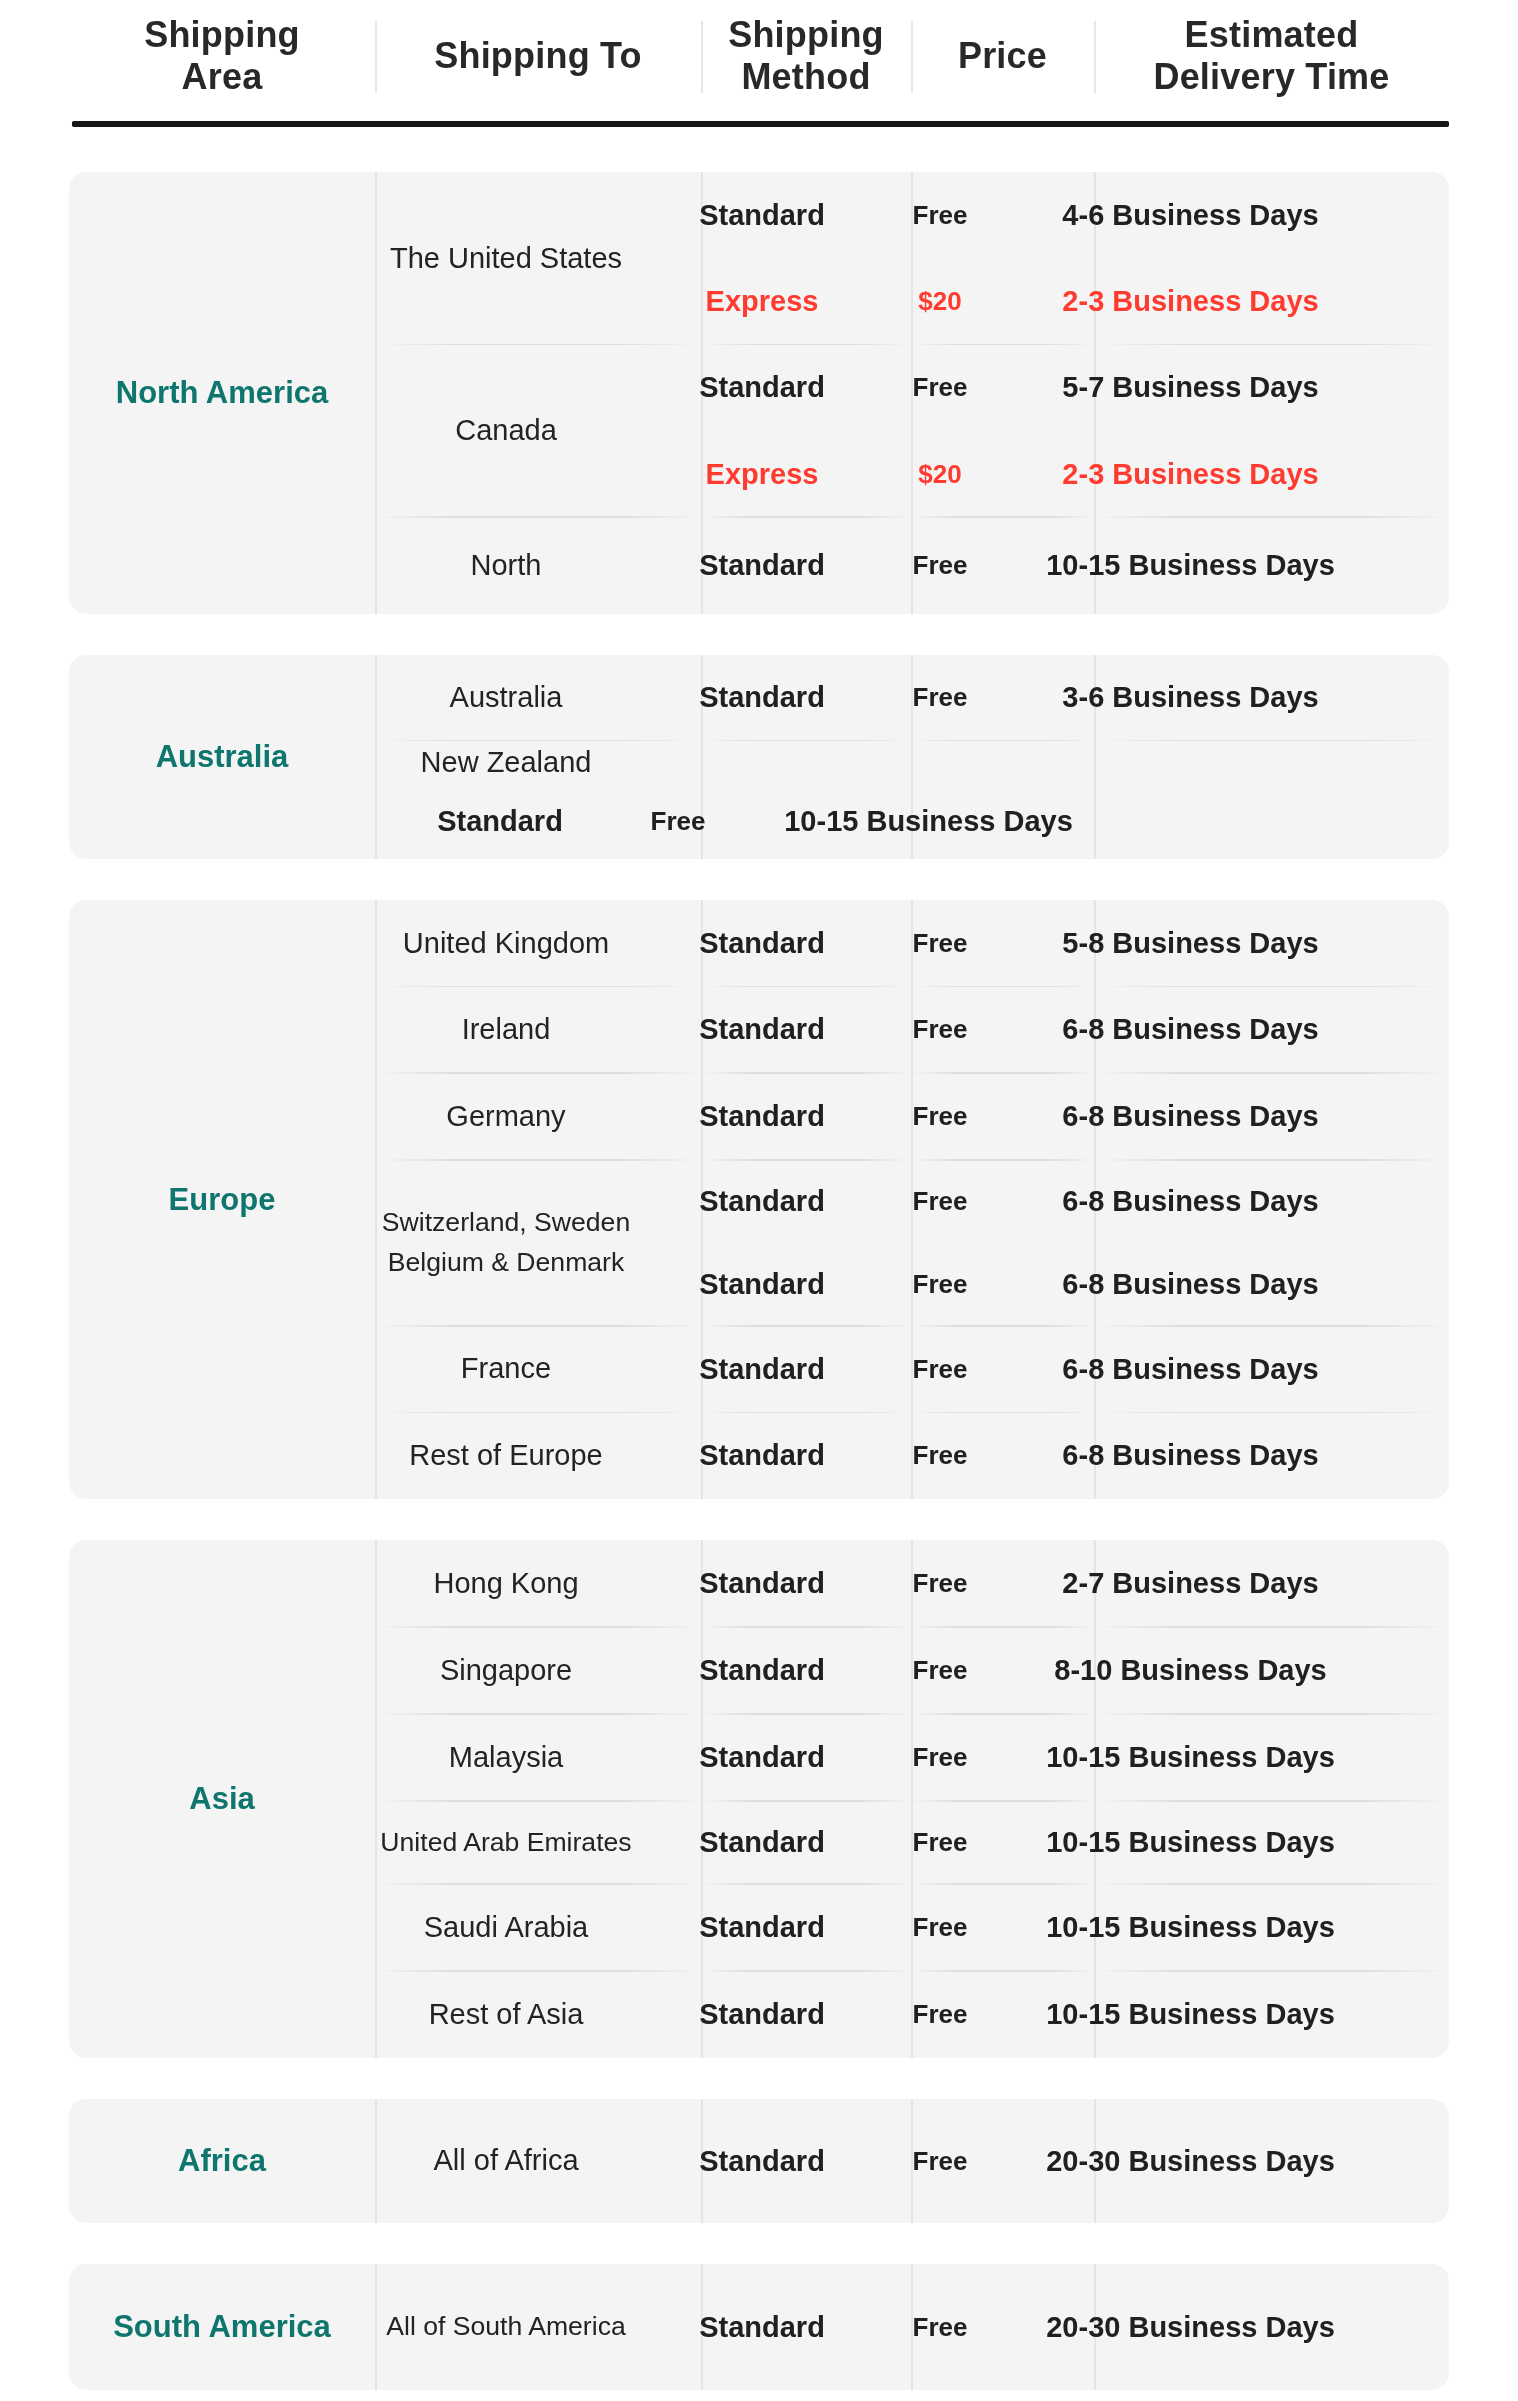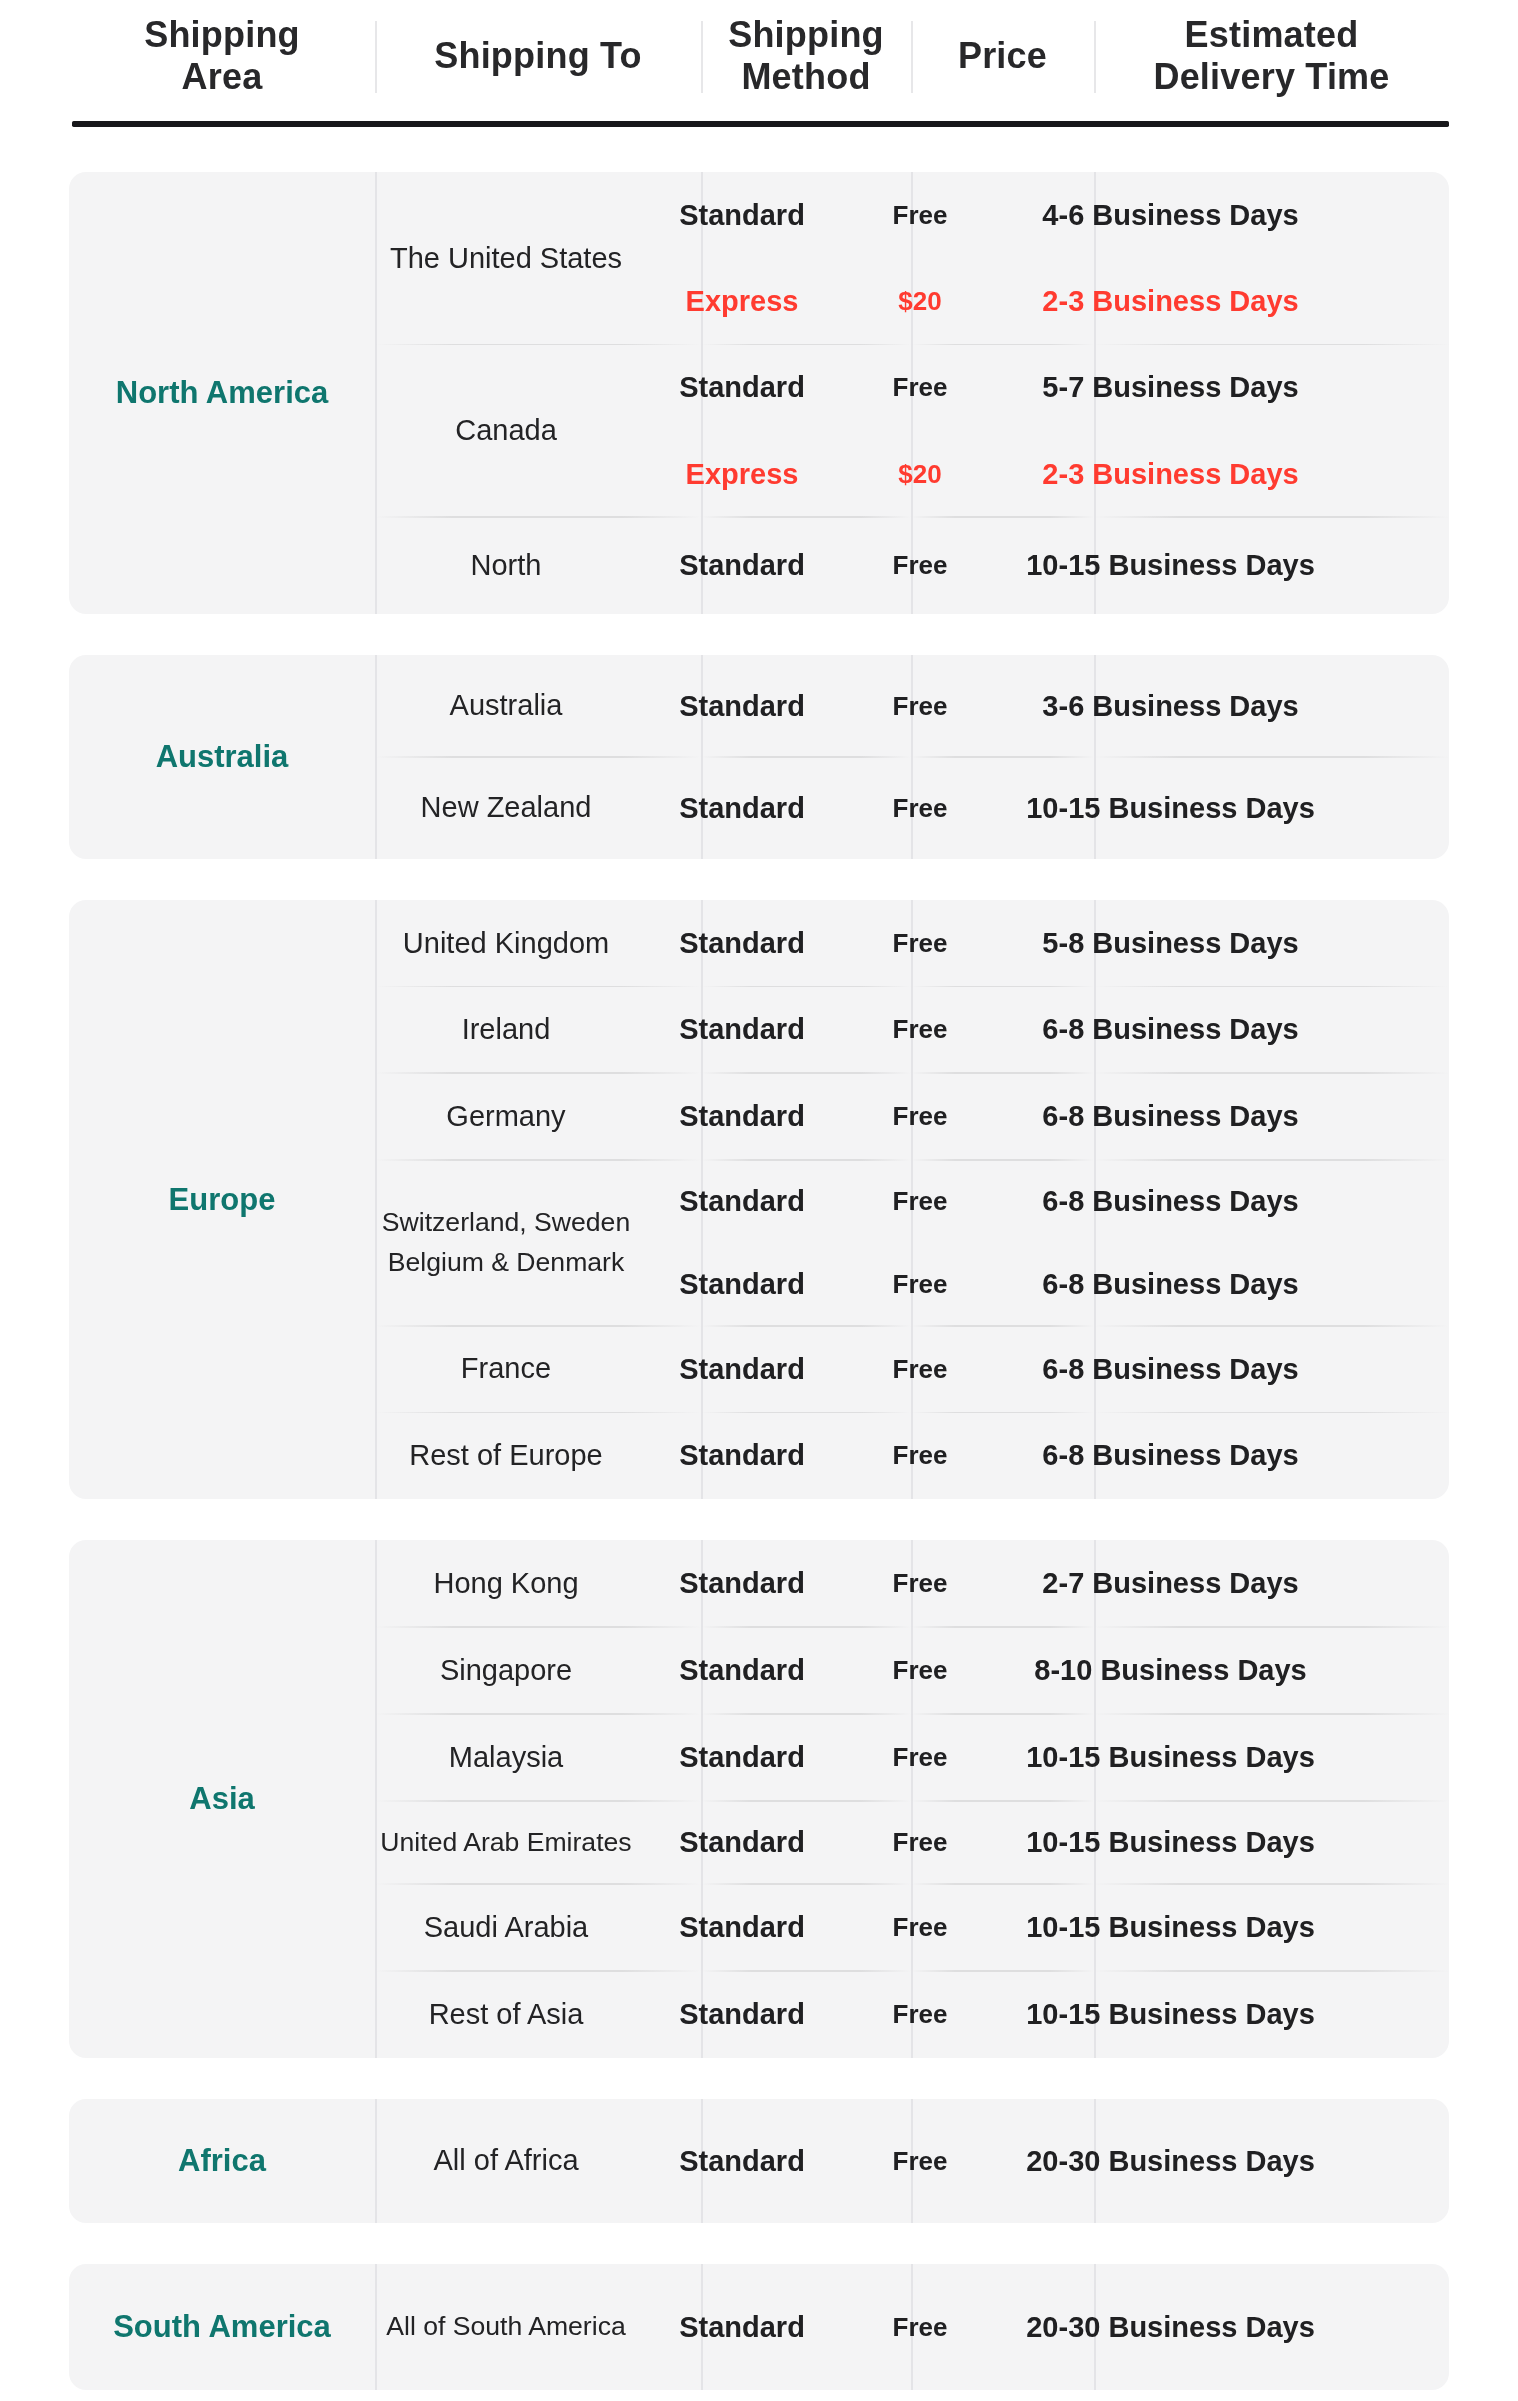--- a/index.html
+++ b/index.html
@@ -38,21 +38,21 @@
   .gdivider{position:absolute;top:-0.9px;left:0;right:0;height:1.7px;display:flex;}
   .gseg{height:1.7px;background:linear-gradient(90deg,rgba(222,222,227,0) 0%,#dededf 24%,#dededf 76%,rgba(222,222,227,0) 100%);}
   .gs1{width:326px}.gs2{width:210px}.gs3{width:183px}.gs4{width:355px}
   .cell{display:flex;align-items:center;justify-content:center;text-align:center;}
   .country{
     width:262px;font-size:29px;font-weight:500;color:#232325;
     white-space:pre-line;line-height:1.5;
   }
   .country.small{font-size:26.6px;}
   .rows{flex:1;display:flex;flex-direction:column;}
-  .mrow{flex:1;display:flex;}
+  .mrow{flex:1;display:flex;margin-left:20px;}
   .method{width:210px;font-size:29px;font-weight:600;}
   .price{width:146px;font-size:26px;font-weight:600;}
   .time{width:355px;font-size:29px;font-weight:600;}
   .mrow .cell{color:#202022;}
   .mrow.hl .cell{color:#ff3b30;}
 </style>
 </head>
 <body>
 
 <header>
@@ -146,21 +146,21 @@
         <div class="group" style="flex-grow: 1;">
           <div class="cell country">Australia</div>
           <div class="rows">
             <div class="mrow">
               <div class="cell method">Standard</div>
               <div class="cell price">Free</div>
               <div class="cell time">3-6 Business Days</div>
             </div>
           </div>
         </div>
-        <div class="group" style="flex-grow: 1;">
+        <div class="group" style="flex-grow: 1; flex-direction: column;">
           <div class="gdivider">
             <span class="gseg gs1"></span>
             <span class="gseg gs2"></span>
             <span class="gseg gs3"></span>
             <span class="gseg gs4"></span>
           </div>
           <div class="cell country">New Zealand</div>
           <div class="rows">
             <div class="mrow">
               <div class="cell method">Standard</div>

